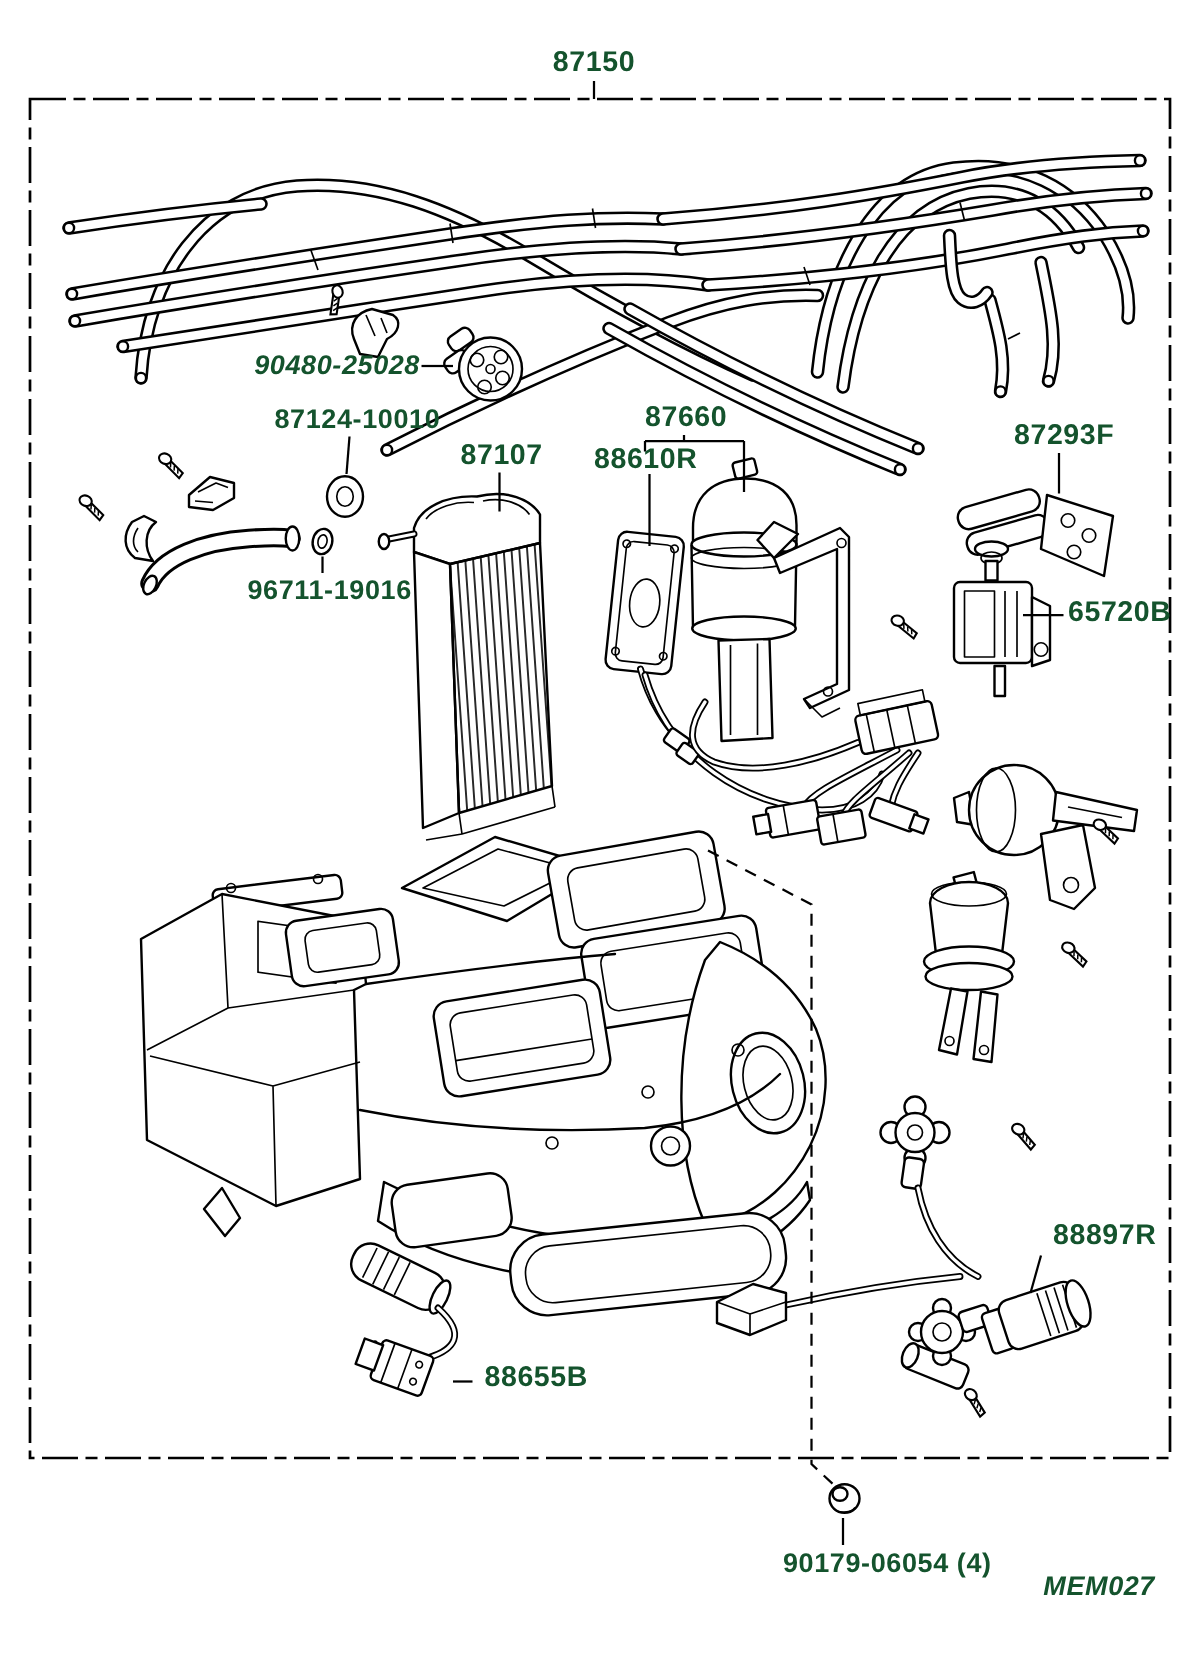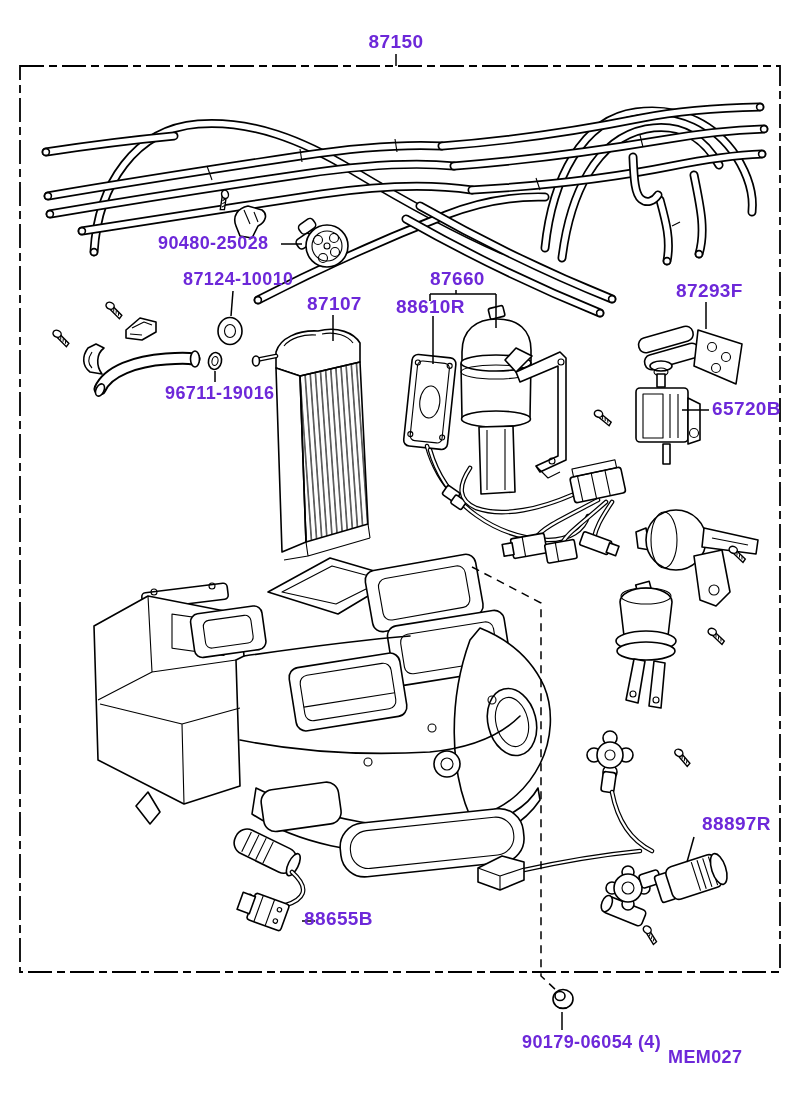--- a/index.html
+++ b/index.html
@@ -1,22 +1,22 @@
 <!DOCTYPE html>
 <html><head>
 <meta charset="utf-8">
 <style>
   html,body{margin:0;padding:0;background:#fff;}
   #stage{position:relative;width:792px;height:1102px;background:#fff;overflow:hidden;
          font-family:"Liberation Sans",sans-serif;}
   #art{position:absolute;left:0;top:0;}
-  .plabel{position:absolute;font-weight:bold;font-size:18px;letter-spacing:.4px;color:#6d28d9;
+  .plabel{position:absolute;font-weight:bold;font-size:18px;letter-spacing:.4px;color:#14532d;
           white-space:nowrap;line-height:1;}
   .ctr{text-align:center;}
-  .rgt{}
+  .rgt{text-align:right;font-style:italic;}
   
   .ln{fill:none;stroke:#000;stroke-width:1.6;stroke-linejoin:round;stroke-linecap:round;}
   .lnf{fill:#fff;stroke:#000;stroke-width:1.6;stroke-linejoin:round;}
   .thin{fill:none;stroke:#000;stroke-width:1.1;stroke-linejoin:round;}
   .tube-o{fill:none;stroke:#000;stroke-width:9;stroke-linecap:round;}
   .tube-i{fill:none;stroke:#fff;stroke-width:5.6;stroke-linecap:round;}
   .tube2-o{fill:none;stroke:#000;stroke-width:13;stroke-linecap:round;}
   .tube2-i{fill:none;stroke:#fff;stroke-width:9;stroke-linecap:round;}
   .wire-o{fill:none;stroke:#000;stroke-width:4.6;stroke-linecap:round;}
   .wire-i{fill:none;stroke:#fff;stroke-width:2.2;stroke-linecap:round;}
@@ -429,21 +429,21 @@
 <div class="plabel" style="left:430px;top:269px;font-size:19px;">87660</div>
 
 <div class="plabel" style="left:396px;top:297px;font-size:19px;">88610R</div>
 
 <div class="plabel" style="left:676px;top:281px;font-size:19px;">87293F</div>
 
 <div class="plabel" style="left:712px;top:399px;font-size:19px;">65720B</div>
 
 <div class="plabel" style="left:165px;top:384px;">96711-19016</div>
 
-<div class="plabel" style="left:304px;top:909px;font-size:19px;">88655B</div>
+<div class="plabel" style="left:323px;top:909px;font-size:19px;">88655B</div>
 
 <div class="plabel" style="left:702px;top:814px;font-size:19px;">88897R</div>
 
 <div class="plabel" style="left:508px;top:1033px;margin-left:14px;">90179-06054 (4)</div>
 
 <div class="plabel rgt" style="left:668px;top:1048px;width:102px;">MEM027</div>
 
 </div>
 
 </body></html>

